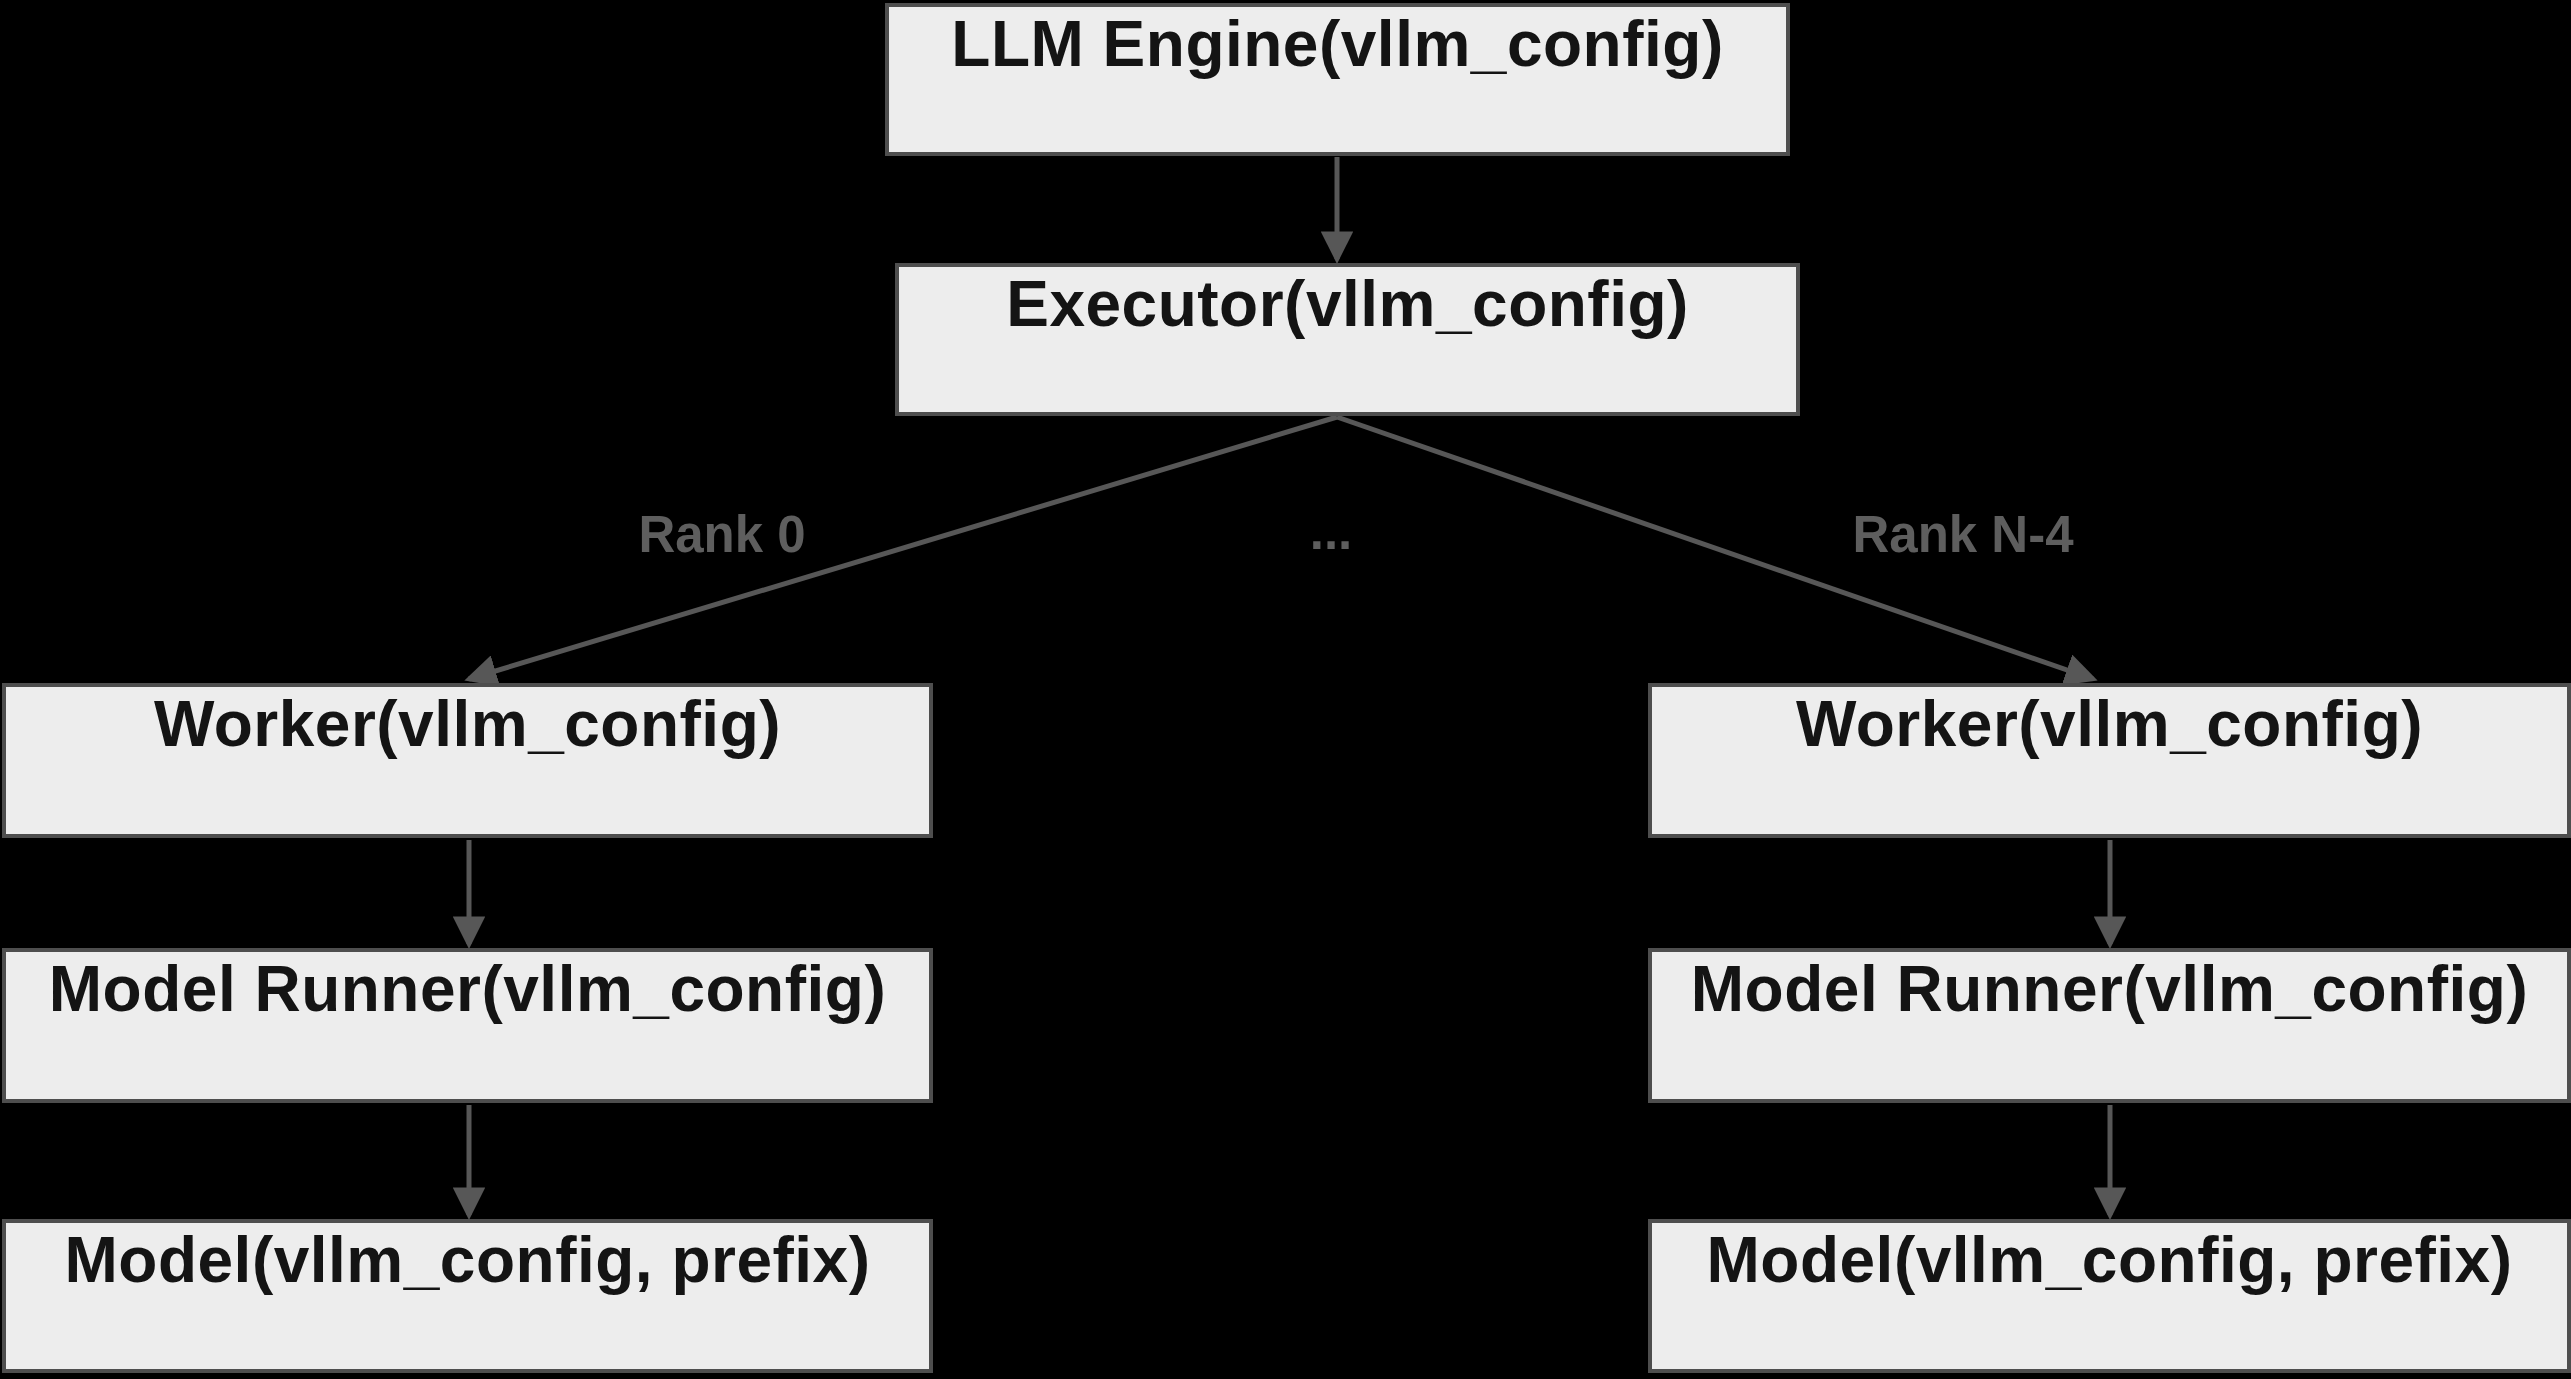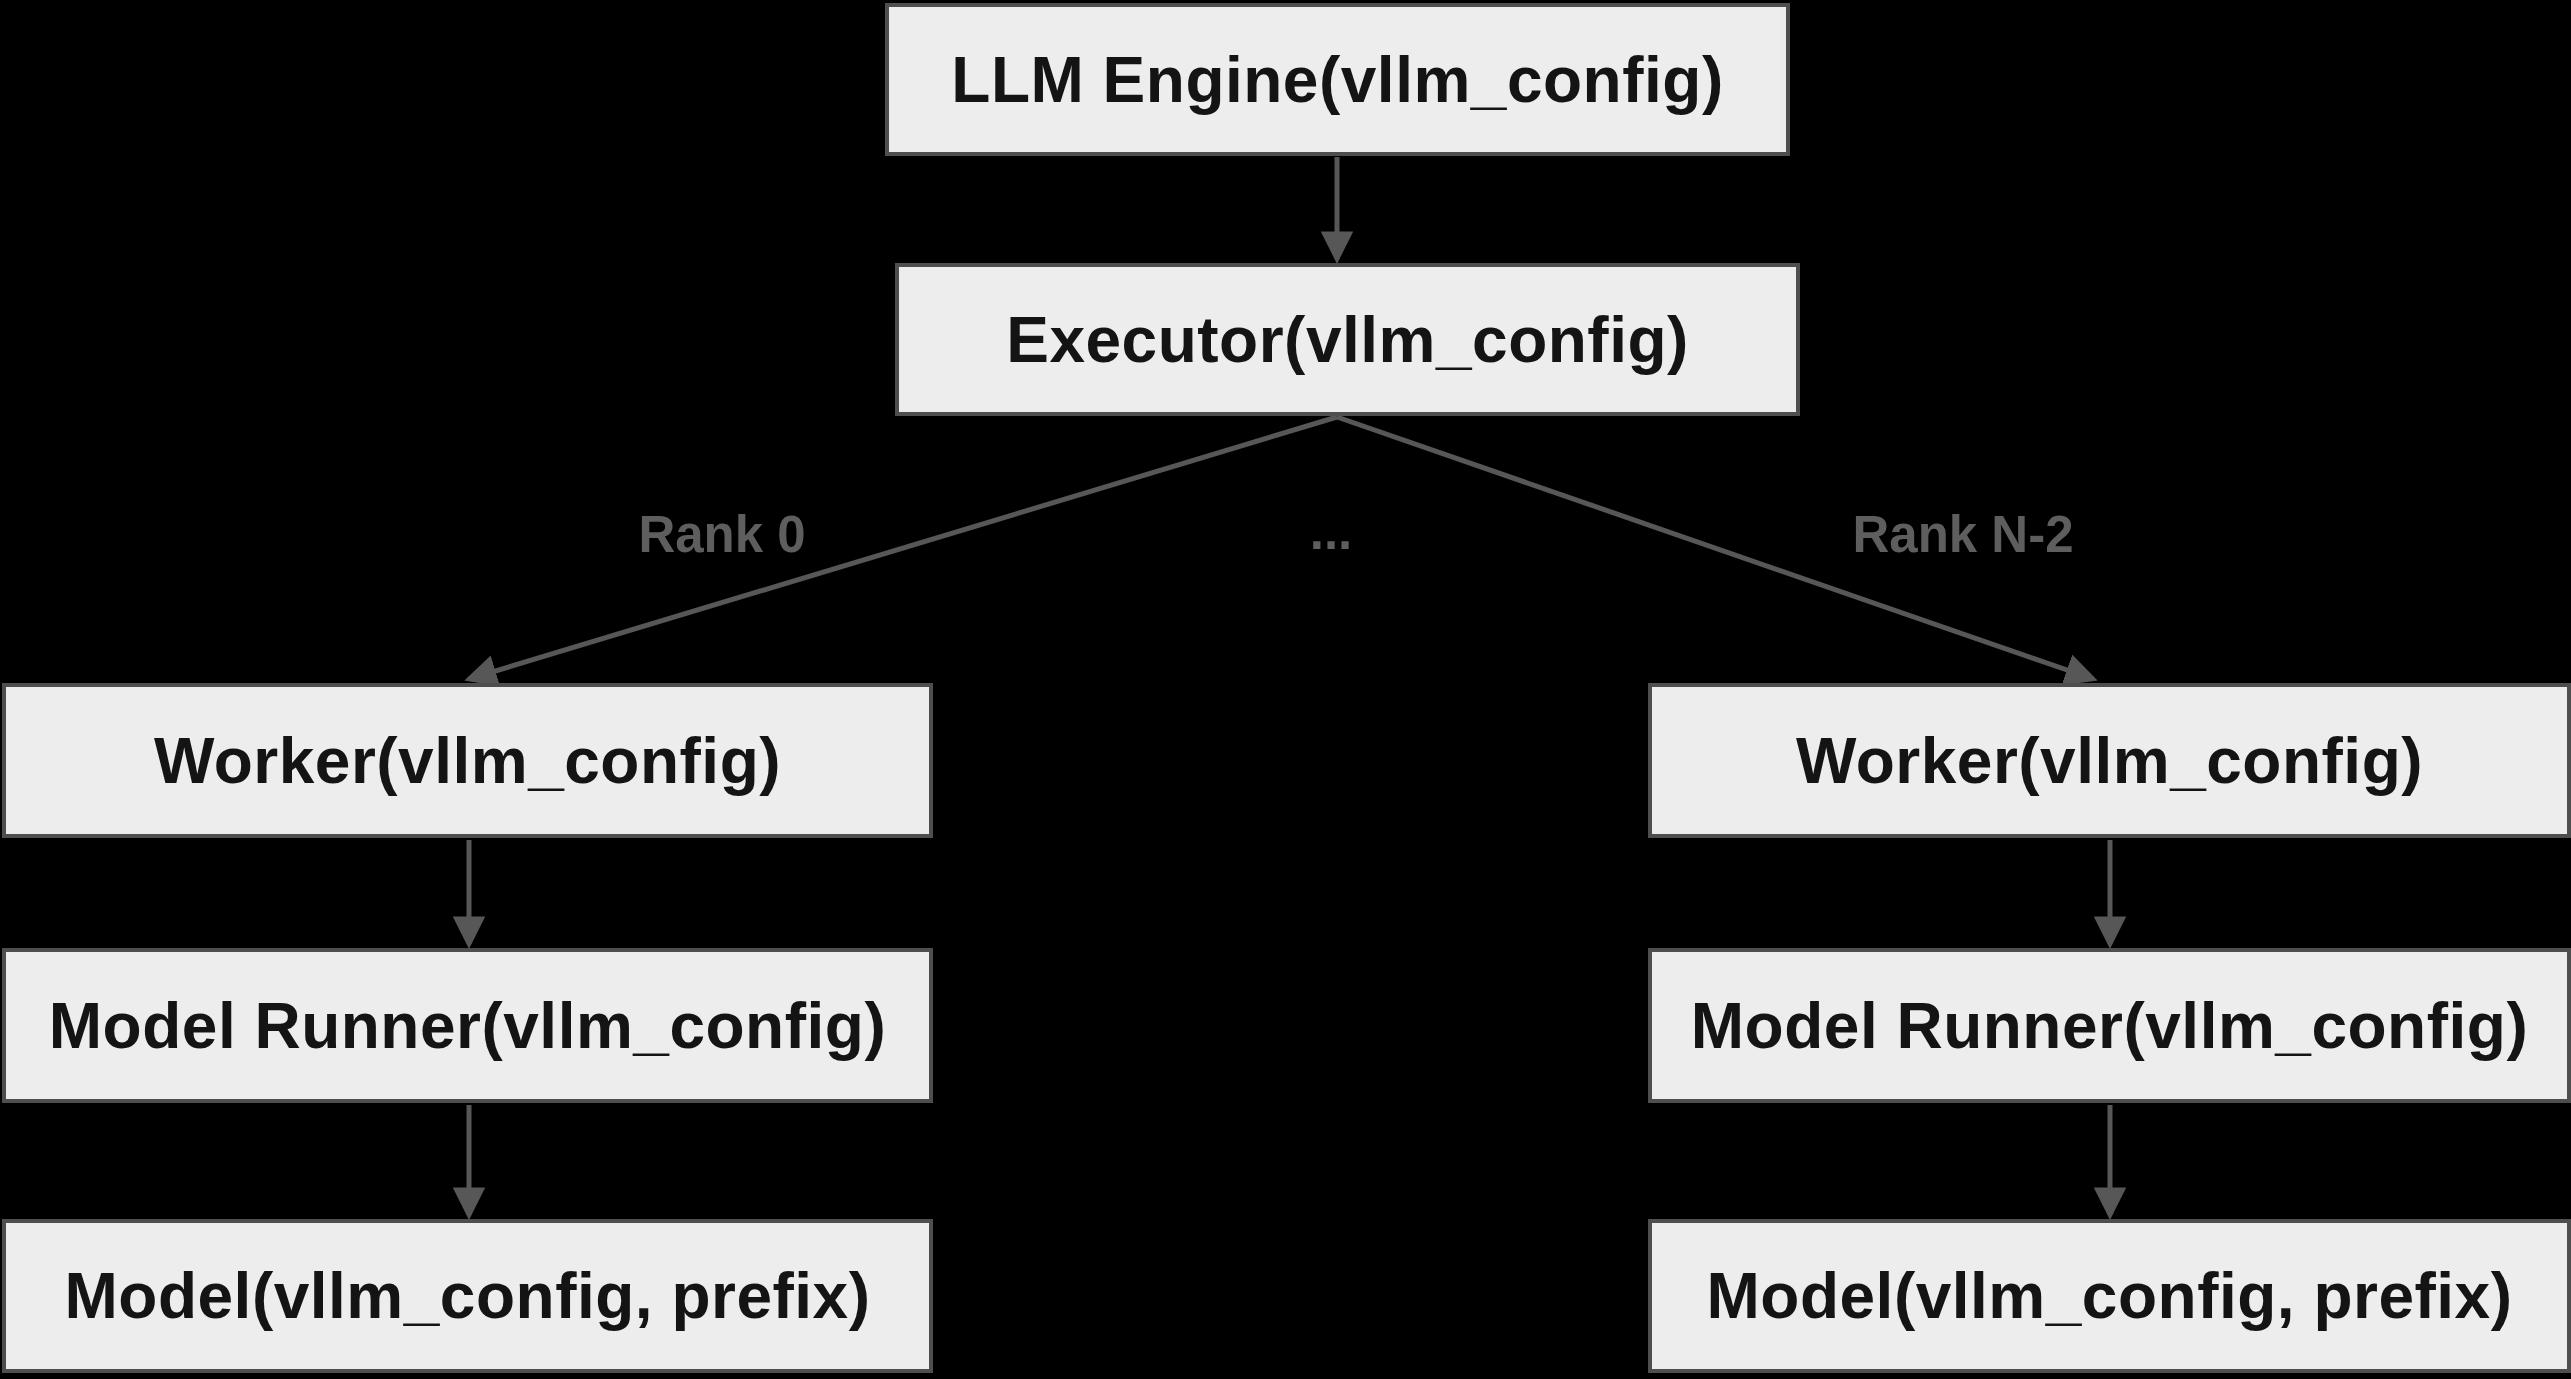--- a/index.html
+++ b/index.html
@@ -32,21 +32,21 @@
     stroke-width:5;
     fill:none;
   }
   .arrowhead-shape{
     fill:var(--c-arrow);
   }
   .node{
     position:absolute;
     background:var(--c-node-fill);
     border:4px solid var(--c-node-border);
-    display:flex;align-items:center;justify-content:center;
+    display:flex;align-items:flex-start;justify-content:center;
     text-align:center;
   }
   .node .label{
     color:var(--c-node-text);
     font-size:64px;
     font-weight:bold;
     letter-spacing:0.5px;
     white-space:nowrap;
   }
   .edge-label{
@@ -94,21 +94,21 @@
   <div class="node n-llm-engine">
     <span class="label">LLM Engine(vllm_config)</span>
   </div>
 
   <div class="node n-executor">
     <span class="label">Executor(vllm_config)</span>
   </div>
 
   <span class="edge-label l-rank0">Rank 0</span>
   <span class="edge-label l-ellipsis">...</span>
-  <span class="edge-label l-rankn">Rank N-2</span>
+  <span class="edge-label l-rankn">Rank N-4</span>
 
   <div class="node n-worker-left">
     <span class="label">Worker(vllm_config)</span>
   </div>
 
   <div class="node n-model-runner-left">
     <span class="label">Model Runner(vllm_config)</span>
   </div>
 
   <div class="node n-model-left">

